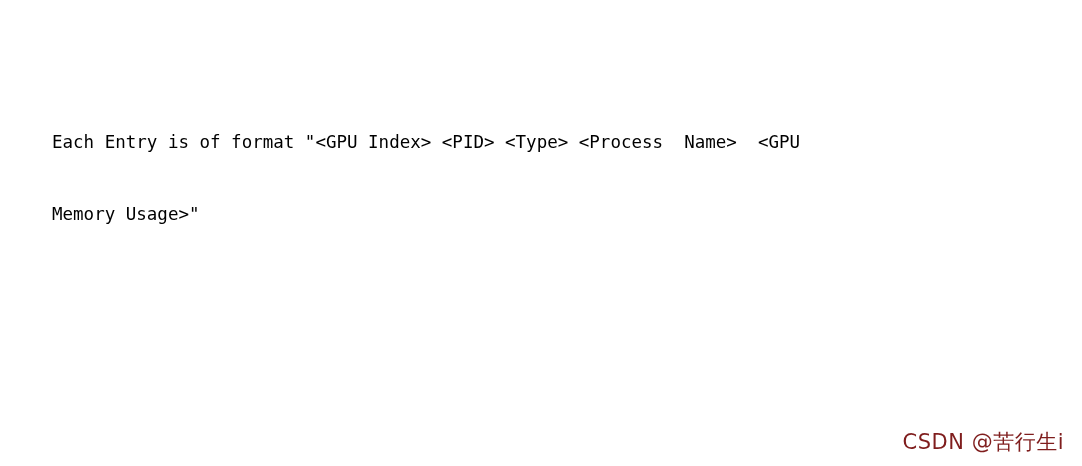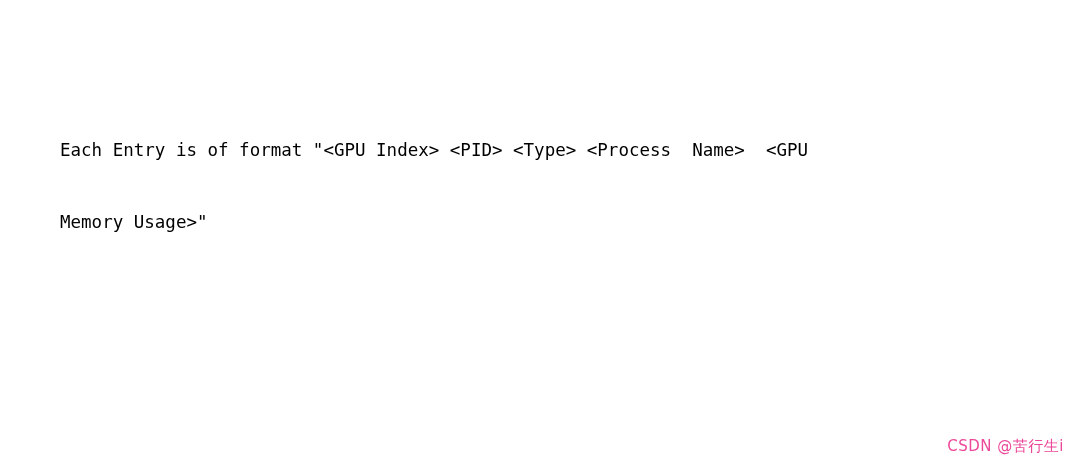--- a/index.html
+++ b/index.html
@@ -22,40 +22,40 @@
     left: 52px;
     top: 10px;
     width: 1000px;
     font-size: 17.5px;
     line-height: 24px;
     letter-spacing: 0px;
     white-space: pre;
   }
 
   .para {
-    margin: 8px;
+    margin: 0;
     padding: 0;
   }
 
   
   .gap-lg { height: 46px; }
 
   .line {
     white-space: pre;
     display: block;
     height: 24px;
   }
 
   #watermark {
     position: absolute;
     right: 18px;
     bottom: 10px;
     font-family: "DejaVu Sans", "Liberation Sans", sans-serif;
-    font-size: 15px;
-    color: #ec4899;
+    font-size: 21px;
+    color: #7f1d1d;
     letter-spacing: 0.5px;
     white-space: pre;
   }
 </style>
 </head>
 <body>
 
 <div id="doc">
 
   <div class="para">

